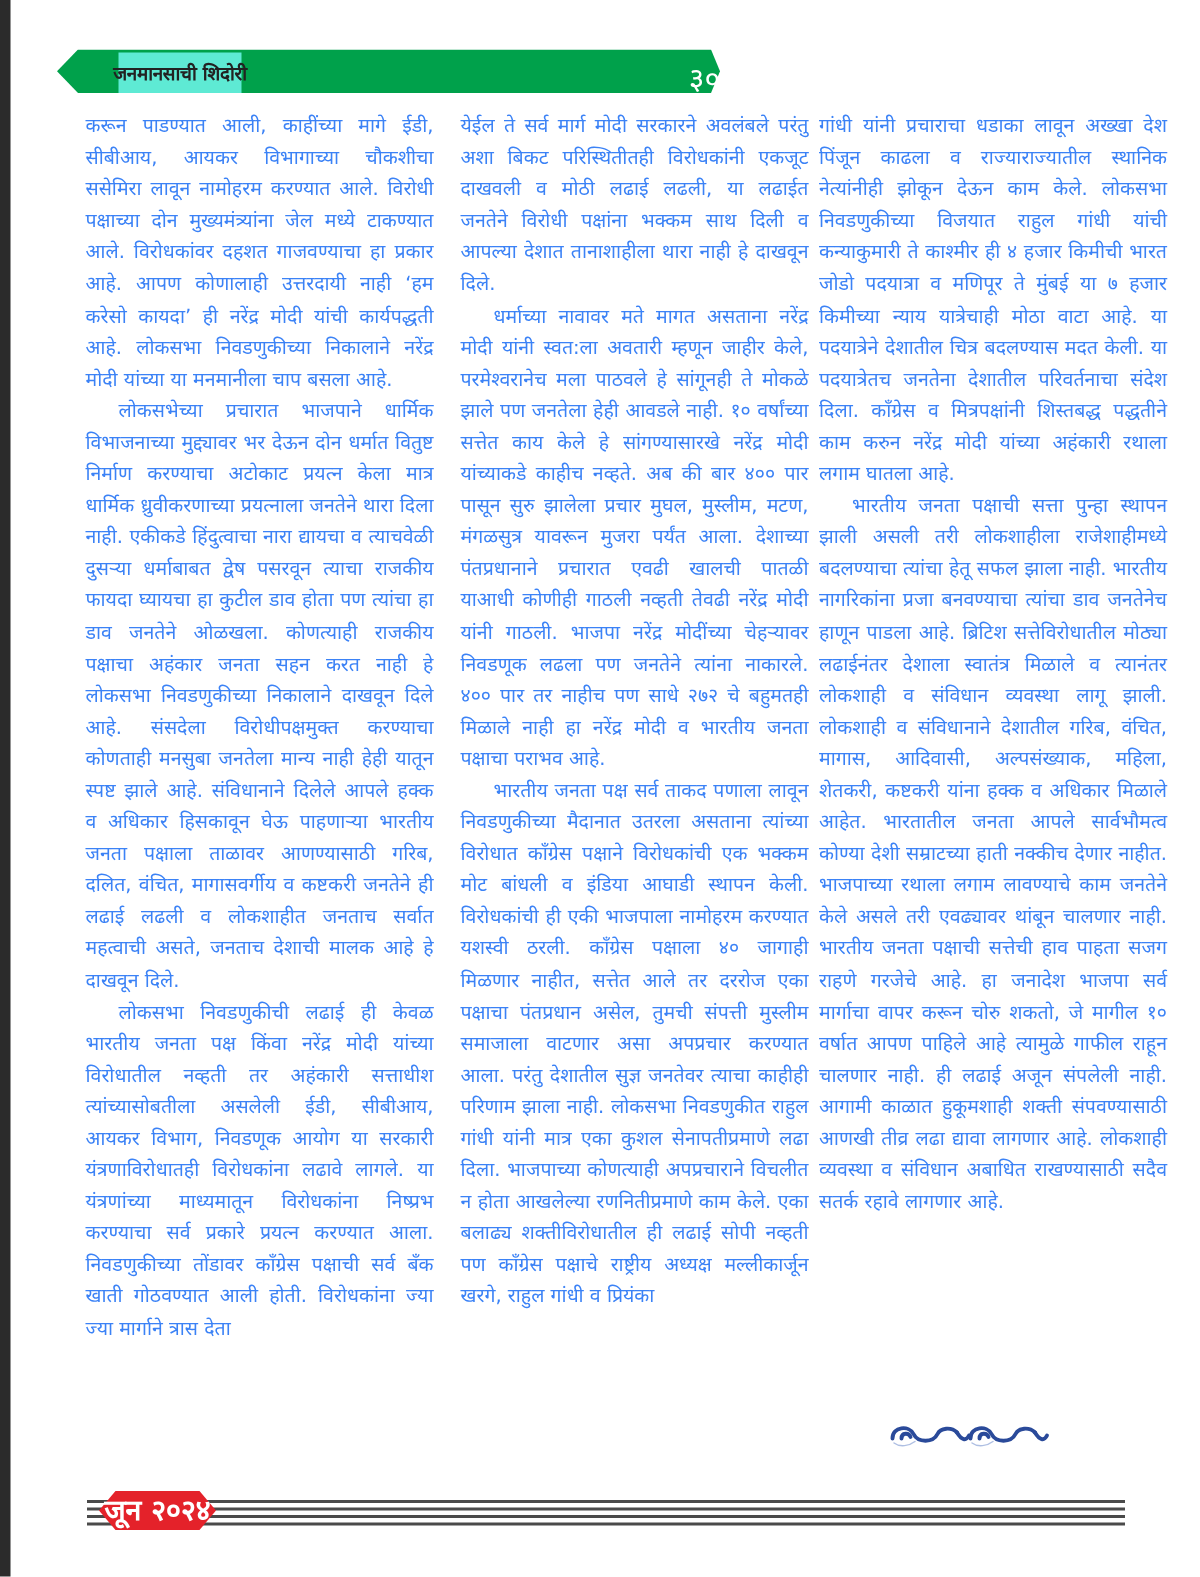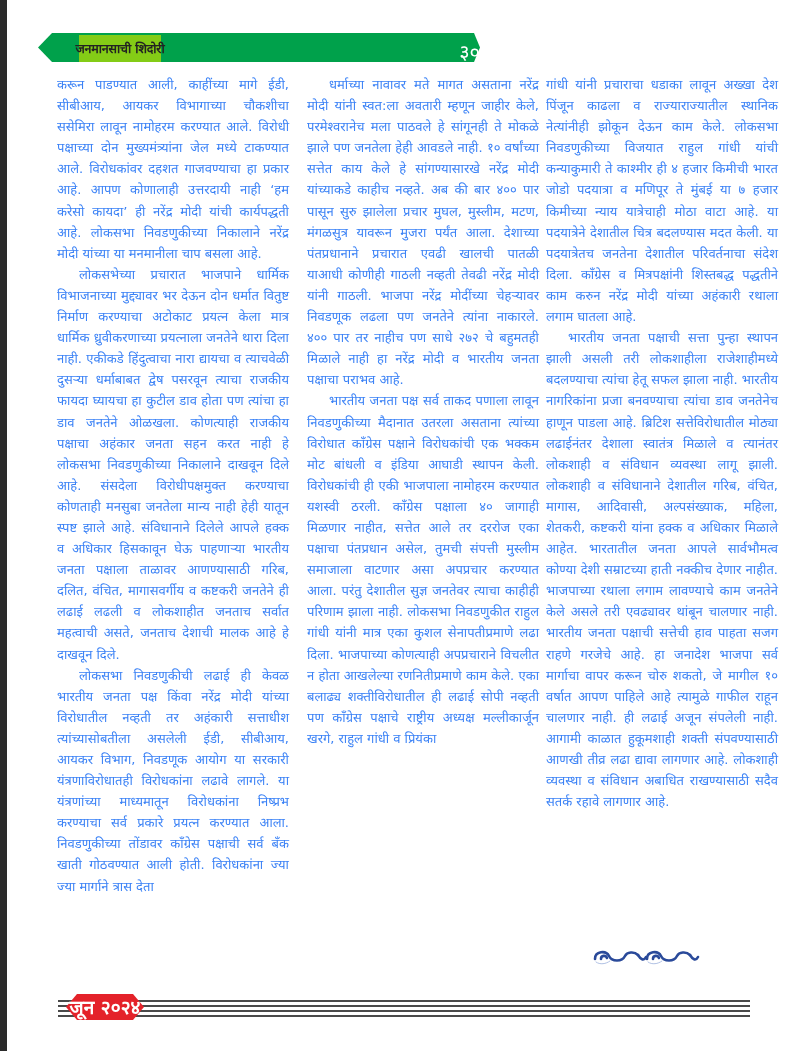--- a/index.html
+++ b/index.html
@@ -7,21 +7,21 @@
     width: 800px; height: 1051px; position: relative; overflow: hidden;
     background: #ffffff;
     font-family: "DejaVu Sans", sans-serif;
     color: #2a2a2a;
   }
   .left-strip { position: absolute; left: 0; top: 0; width: 7px; height: 1051px; background: #2b2b2b; }
   .ribbon { position: absolute; left: 38px; top: 33px; width: 442px; height: 29px; }
   .ribbon svg { display: block; }
   .brand-box {
     position: absolute; left: 79px; top: 35px; width: 82px; height: 27px;
-    background: #84cc16; display: flex; align-items: center; justify-content: center;
+    background: #5eead4; display: flex; align-items: center; justify-content: center;
   }
   .brand {
     font-family: "DejaVu Sans", sans-serif; font-weight: bold; font-size: 12.5px; color: #222;
     white-space: nowrap; letter-spacing: -0.2px;
   }
   .page-no {
     position: absolute; left: 450px; top: 38px; width: 30px; text-align: right;
     font-size: 20px; color: #ffffff; font-family: "DejaVu Sans", sans-serif;
   }
 
@@ -68,20 +68,21 @@
 </div>
 <div class="page-no">३०</div>
 
 <div class="col col-1">
   <p>करून पाडण्यात आली, काहींच्या मागे ईडी, सीबीआय, आयकर विभागाच्या चौकशीचा ससेमिरा लावून नामोहरम करण्यात आले. विरोधी पक्षाच्या दोन मुख्यमंत्र्यांना जेल मध्ये टाकण्यात आले. विरोधकांवर दहशत गाजवण्याचा हा प्रकार आहे. आपण कोणालाही उत्तरदायी नाही ‘हम करेसो कायदा’ ही नरेंद्र मोदी यांची कार्यपद्धती आहे. लोकसभा निवडणुकीच्या निकालाने नरेंद्र मोदी यांच्या या मनमानीला चाप बसला आहे.</p>
   <p class="indent">लोकसभेच्या प्रचारात भाजपाने धार्मिक विभाजनाच्या मुद्द्यावर भर देऊन दोन धर्मात वितुष्ट निर्माण करण्याचा अटोकाट प्रयत्न केला मात्र धार्मिक ध्रुवीकरणाच्या प्रयत्नाला जनतेने थारा दिला नाही. एकीकडे हिंदुत्वाचा नारा द्यायचा व त्याचवेळी दुसऱ्या धर्माबाबत द्वेष पसरवून त्याचा राजकीय फायदा घ्यायचा हा कुटील डाव होता पण त्यांचा हा डाव जनतेने ओळखला. कोणत्याही राजकीय पक्षाचा अहंकार जनता सहन करत नाही हे लोकसभा निवडणुकीच्या निकालाने दाखवून दिले आहे. संसदेला विरोधीपक्षमुक्त करण्याचा कोणताही मनसुबा जनतेला मान्य नाही हेही यातून स्पष्ट झाले आहे. संविधानाने दिलेले आपले हक्क व अधिकार हिसकावून घेऊ पाहणाऱ्या भारतीय जनता पक्षाला ताळावर आणण्यासाठी गरिब, दलित, वंचित, मागासवर्गीय व कष्टकरी जनतेने ही लढाई लढली व लोकशाहीत जनताच सर्वात महत्वाची असते, जनताच देशाची मालक आहे हे दाखवून दिले.</p>
   <p class="indent">लोकसभा निवडणुकीची लढाई ही केवळ भारतीय जनता पक्ष किंवा नरेंद्र मोदी यांच्या विरोधातील नव्हती तर अहंकारी सत्ताधीश त्यांच्यासोबतीला असलेली ईडी, सीबीआय, आयकर विभाग, निवडणूक आयोग या सरकारी यंत्रणाविरोधातही विरोधकांना लढावे लागले. या यंत्रणांच्या माध्यमातून विरोधकांना निष्प्रभ करण्याचा सर्व प्रकारे प्रयत्न करण्यात आला. निवडणुकीच्या तोंडावर काँग्रेस पक्षाची सर्व बँक खाती गोठवण्यात आली होती. विरोधकांना ज्या ज्या मार्गाने त्रास देता</p>
 </div>
 
 <div class="col col-2">
+  <p>येईल ते सर्व मार्ग मोदी सरकारने अवलंबले परंतु अशा बिकट परिस्थितीतही विरोधकांनी एकजूट दाखवली व मोठी लढाई लढली, या लढाईत जनतेने विरोधी पक्षांना भक्कम साथ दिली व आपल्या देशात तानाशाहीला थारा नाही हे दाखवून दिले.</p>
   <p class="indent">धर्माच्या नावावर मते मागत असताना नरेंद्र मोदी यांनी स्वत:ला अवतारी म्हणून जाहीर केले, परमेश्वरानेच मला पाठवले हे सांगूनही ते मोकळे झाले पण जनतेला हेही आवडले नाही. १० वर्षांच्या सत्तेत काय केले हे सांगण्यासारखे नरेंद्र मोदी यांच्याकडे काहीच नव्हते. अब की बार ४०० पार पासून सुरु झालेला प्रचार मुघल, मुस्लीम, मटण, मंगळसुत्र यावरून मुजरा पर्यंत आला. देशाच्या पंतप्रधानाने प्रचारात एवढी खालची पातळी याआधी कोणीही गाठली नव्हती तेवढी नरेंद्र मोदी यांनी गाठली. भाजपा नरेंद्र मोदींच्या चेहऱ्यावर निवडणूक लढला पण जनतेने त्यांना नाकारले. ४०० पार तर नाहीच पण साधे २७२ चे बहुमतही मिळाले नाही हा नरेंद्र मोदी व भारतीय जनता पक्षाचा पराभव आहे.</p>
   <p class="indent">भारतीय जनता पक्ष सर्व ताकद पणाला लावून निवडणुकीच्या मैदानात उतरला असताना त्यांच्या विरोधात काँग्रेस पक्षाने विरोधकांची एक भक्कम मोट बांधली व इंडिया आघाडी स्थापन केली. विरोधकांची ही एकी भाजपाला नामोहरम करण्यात यशस्वी ठरली. काँग्रेस पक्षाला ४० जागाही मिळणार नाहीत, सत्तेत आले तर दररोज एका पक्षाचा पंतप्रधान असेल, तुमची संपत्ती मुस्लीम समाजाला वाटणार असा अपप्रचार करण्यात आला. परंतु देशातील सुज्ञ जनतेवर त्याचा काहीही परिणाम झाला नाही. लोकसभा निवडणुकीत राहुल गांधी यांनी मात्र एका कुशल सेनापतीप्रमाणे लढा दिला. भाजपाच्या कोणत्याही अपप्रचाराने विचलीत न होता आखलेल्या रणनितीप्रमाणे काम केले. एका बलाढ्य शक्तीविरोधातील ही लढाई सोपी नव्हती पण काँग्रेस पक्षाचे राष्ट्रीय अध्यक्ष मल्लीकार्जून खरगे, राहुल गांधी व प्रियंका</p>
 </div>
 
 <div class="col col-3">
   <p>गांधी यांनी प्रचाराचा धडाका लावून अख्खा देश पिंजून काढला व राज्याराज्यातील स्थानिक नेत्यांनीही झोकून देऊन काम केले. लोकसभा निवडणुकीच्या विजयात राहुल गांधी यांची कन्याकुमारी ते काश्मीर ही ४ हजार किमीची भारत जोडो पदयात्रा व मणिपूर ते मुंबई या ७ हजार किमीच्या न्याय यात्रेचाही मोठा वाटा आहे. या पदयात्रेने देशातील चित्र बदलण्यास मदत केली. या पदयात्रेतच जनतेना देशातील परिवर्तनाचा संदेश दिला. काँग्रेस व मित्रपक्षांनी शिस्तबद्ध पद्धतीने काम करुन नरेंद्र मोदी यांच्या अहंकारी रथाला लगाम घातला आहे.</p>
   <p class="indent">भारतीय जनता पक्षाची सत्ता पुन्हा स्थापन झाली असली तरी लोकशाहीला राजेशाहीमध्ये बदलण्याचा त्यांचा हेतू सफल झाला नाही. भारतीय नागरिकांना प्रजा बनवण्याचा त्यांचा डाव जनतेनेच हाणून पाडला आहे. ब्रिटिश सत्तेविरोधातील मोठ्या लढाईनंतर देशाला स्वातंत्र मिळाले व त्यानंतर लोकशाही व संविधान व्यवस्था लागू झाली. लोकशाही व संविधानाने देशातील गरिब, वंचित, मागास, आदिवासी, अल्पसंख्याक, महिला, शेतकरी, कष्टकरी यांना हक्क व अधिकार मिळाले आहेत. भारतातील जनता आपले सार्वभौमत्व कोण्या देशी सम्राटच्या हाती नक्कीच देणार नाहीत. भाजपाच्या रथाला लगाम लावण्याचे काम जनतेने केले असले तरी एवढ्यावर थांबून चालणार नाही. भारतीय जनता पक्षाची सत्तेची हाव पाहता सजग राहणे गरजेचे आहे. हा जनादेश भाजपा सर्व मार्गाचा वापर करून चोरु शकतो, जे मागील १० वर्षात आपण पाहिले आहे त्यामुळे गाफील राहून चालणार नाही. ही लढाई अजून संपलेली नाही. आगामी काळात हुकूमशाही शक्ती संपवण्यासाठी आणखी तीव्र लढा द्यावा लागणार आहे. लोकशाही व्यवस्था व संविधान अबाधित राखण्यासाठी सदैव सतर्क रहावे लागणार आहे.</p>
 </div>
 
 <div class="ornament">

